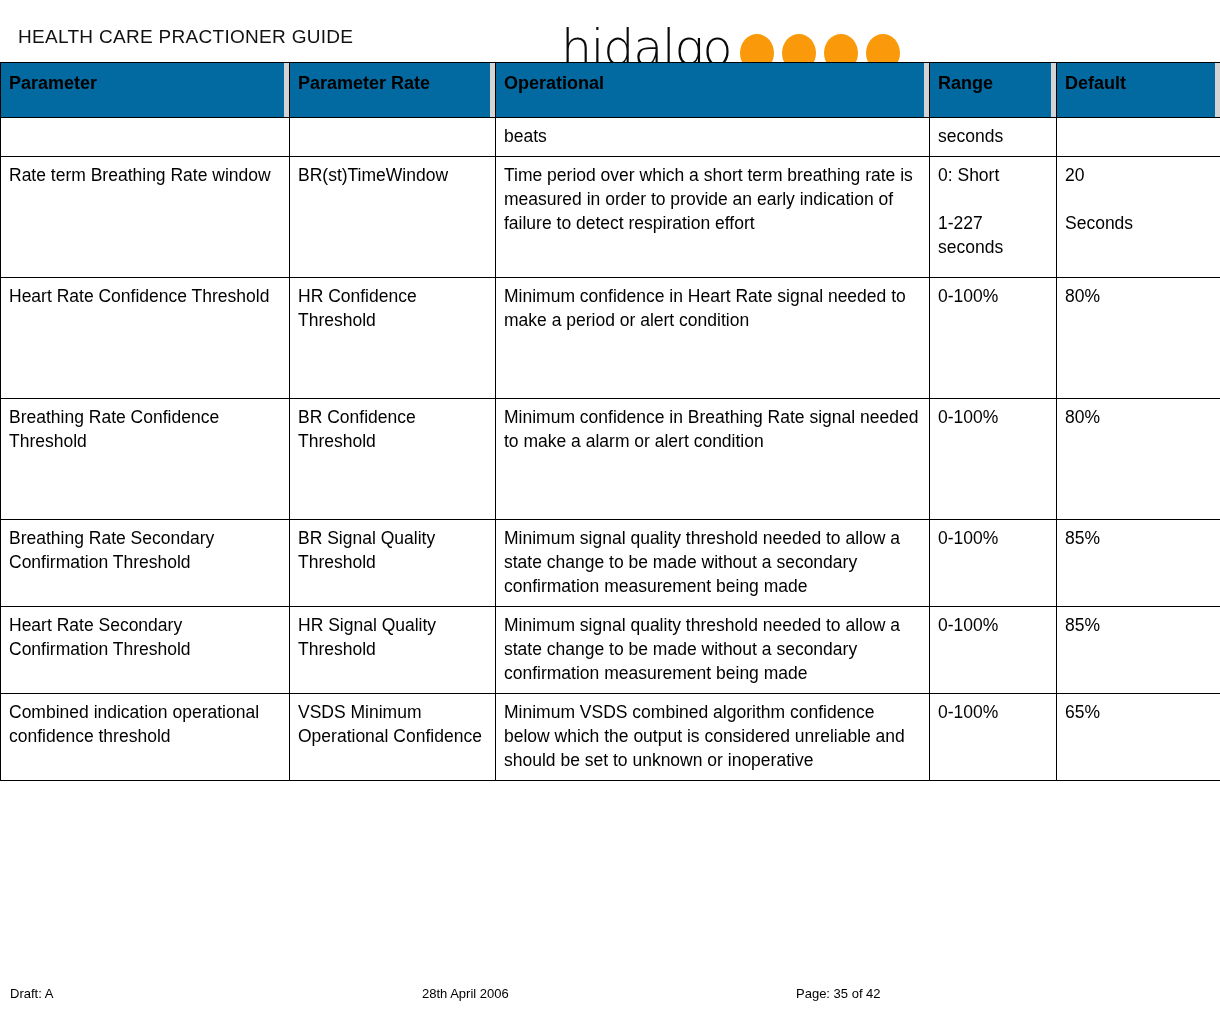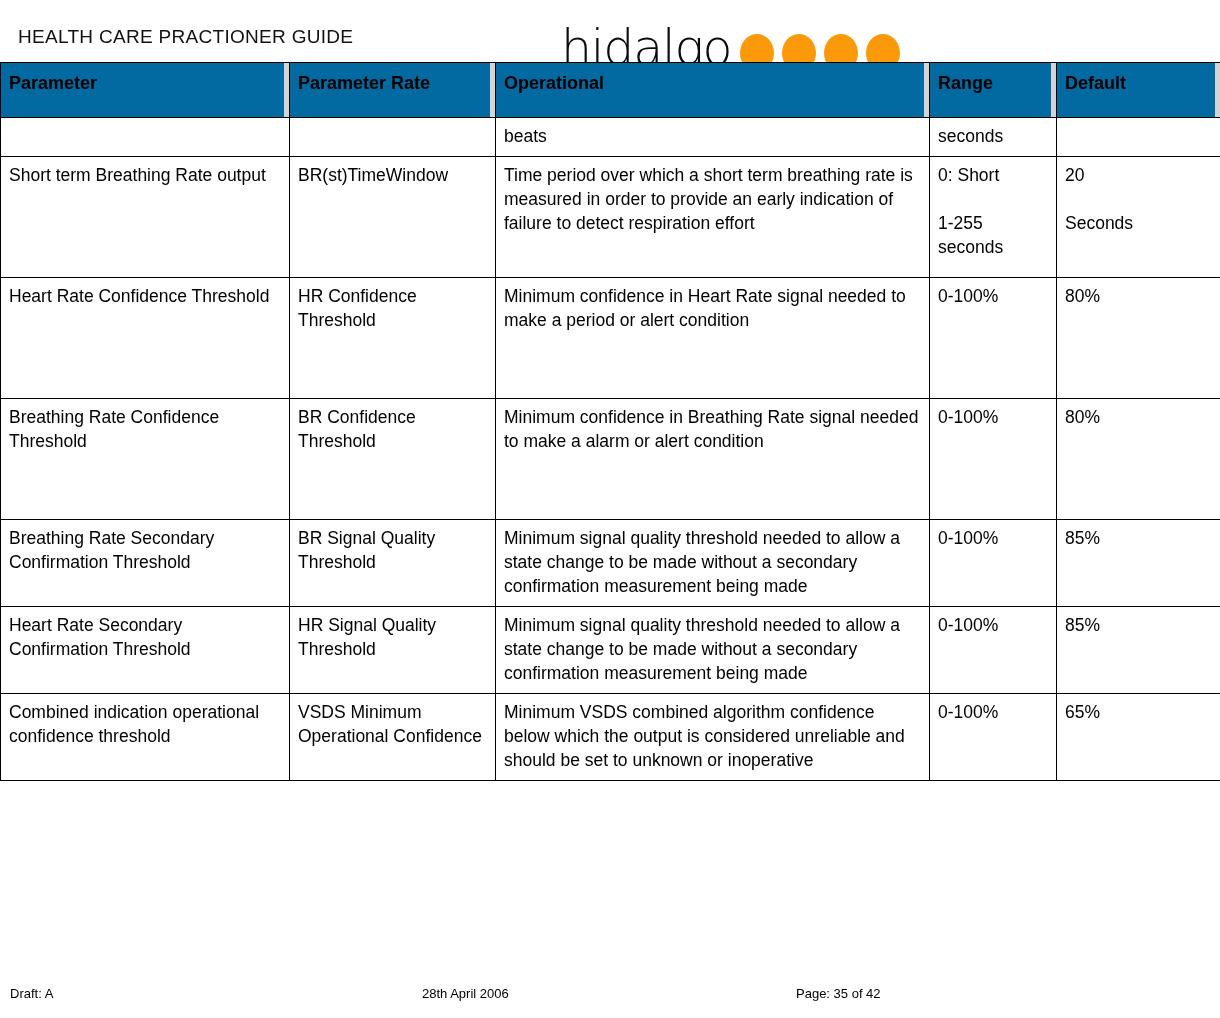--- a/index.html
+++ b/index.html
@@ -180,27 +180,27 @@
 
     <tr>
       <td></td>
       <td></td>
       <td>beats</td>
       <td>seconds</td>
       <td></td>
     </tr>
 
     <tr class="row-tall">
-      <td>Short term Breathing Rate output</td>
+      <td>Rate term Breathing Rate window</td>
       <td>BR(st)TimeWindow</td>
       <td>Time period over which a short term breathing rate is measured in order to provide an early indication of failure to detect respiration effort</td>
       <td>
         <span class="cell-line">0: Short</span>
         <span class="cell-gap"></span>
-        <span class="cell-line">1-255 seconds</span>
+        <span class="cell-line">1-227 seconds</span>
       </td>
       <td>
         <span class="cell-line">20</span>
         <span class="cell-gap"></span>
         <span class="cell-line">Seconds</span>
       </td>
     </tr>
 
 
 

